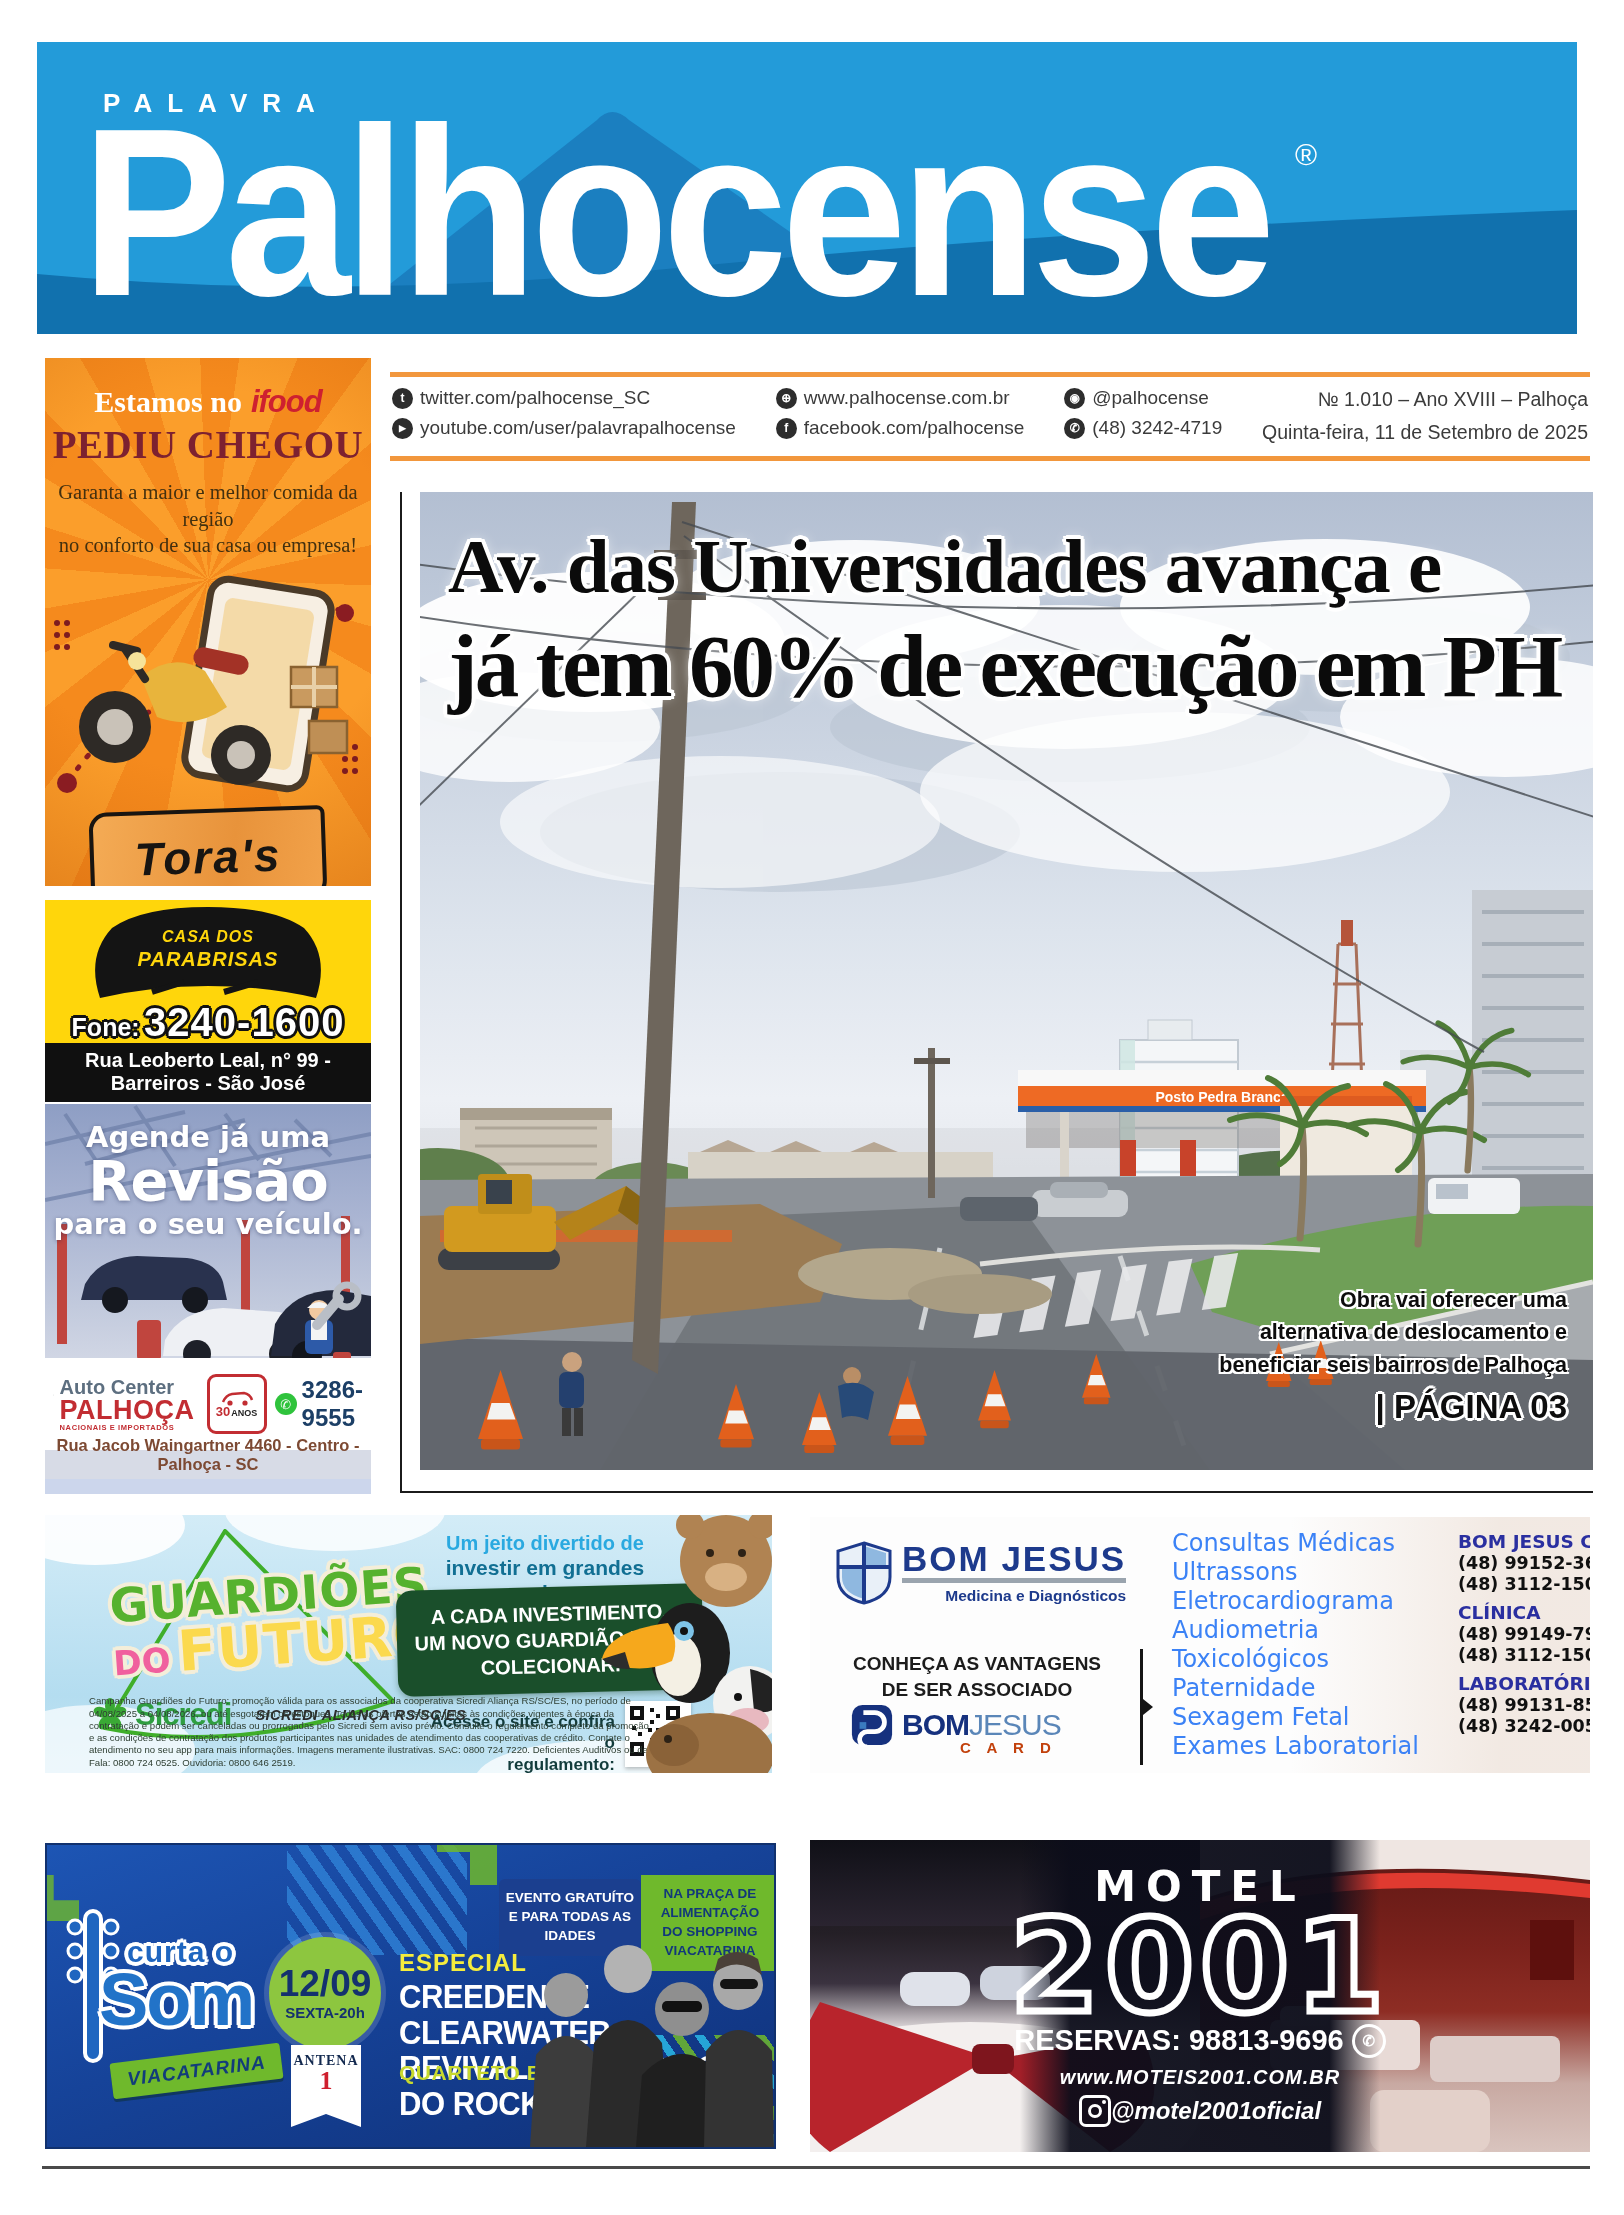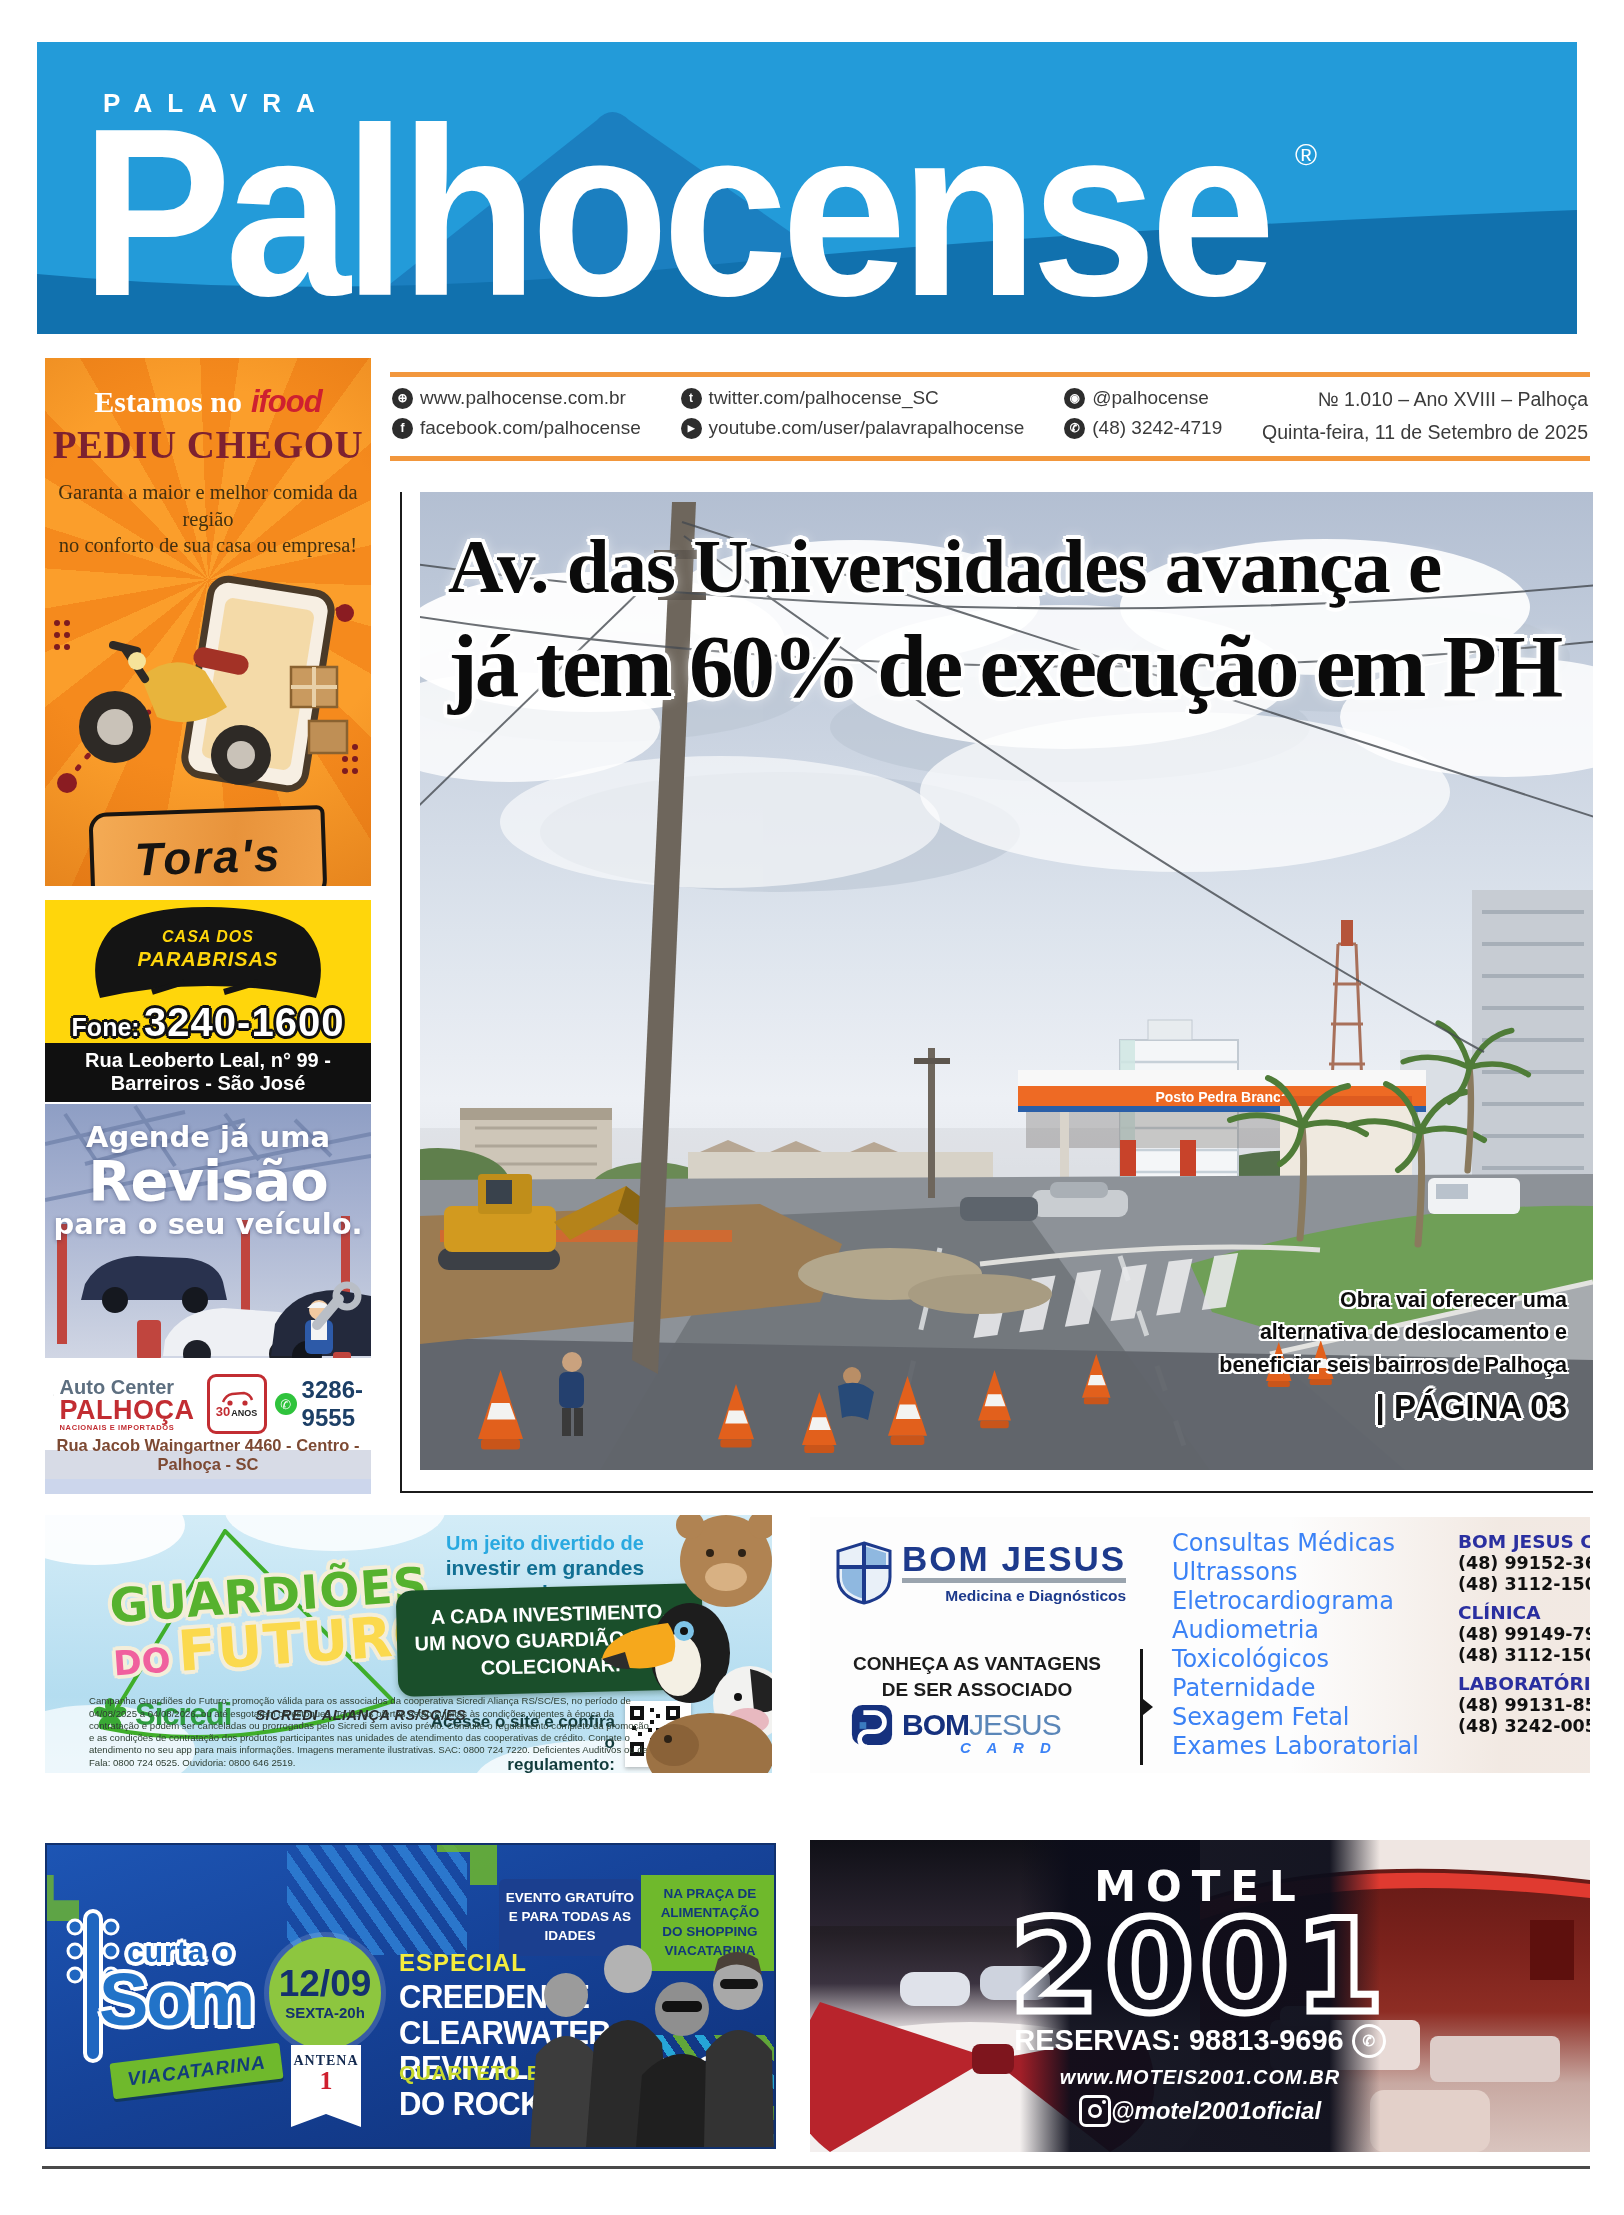--- a/index.html
+++ b/index.html
@@ -122,21 +122,21 @@
     background:linear-gradient(90deg,rgba(244,236,230,0),#efe4dc 70%);opacity:.8;}
   .bj-logo{position:absolute;left:26px;top:24px;display:flex;gap:10px;align-items:flex-start;}
   .bj-name{font-size:35px;font-weight:900;color:#1d3a8c;letter-spacing:2px;border-bottom:5px solid #9aa4ae;
     padding-bottom:2px;line-height:1;}
   .bj-sub{font-size:15.5px;font-weight:bold;color:#1d3a8c;text-align:right;margin-top:4px;}
   .bj-assoc{position:absolute;left:24px;top:134px;width:286px;text-align:center;font-size:19px;font-weight:bold;
     color:#1c1c1c;line-height:1.35;}
   .bj-card{position:absolute;left:40px;top:186px;display:flex;align-items:center;gap:8px;}
   .bj-cb{font-size:30px;font-weight:900;color:#16317e;letter-spacing:-1px;}
   .bj-cl{font-size:30px;font-weight:400;color:#5a86b8;letter-spacing:-1px;margin-left:-8px;}
-  .bj-cw{position:absolute;left:150px;top:222px;font-size:15px;font-weight:bold;color:#3b82f6;letter-spacing:6px;font-style:italic;}
+  .bj-cw{position:absolute;left:150px;top:222px;font-size:15px;font-weight:bold;color:#c2410c;letter-spacing:6px;}
   .bj-div{position:absolute;left:330px;top:132px;width:3px;height:116px;background:#151515;}
   .bj-arrow{position:absolute;left:333px;top:182px;width:0;height:0;border-left:10px solid #151515;
     border-top:8px solid transparent;border-bottom:8px solid transparent;}
   .bj-serv{position:absolute;left:362px;top:12px;list-style:none;margin:0;padding:0;
     font-size:24px;font-weight:500;color:#3b82f6;font-family:"DejaVu Sans",sans-serif;}
   .bj-serv li{line-height:29px;}
   .bj-cont{position:absolute;left:648px;top:14px;width:128px;font-family:"DejaVu Sans",sans-serif;}
   .bj-g{margin-bottom:7px;position:relative;}
   .bj-gt{font-size:18.5px;font-weight:900;color:#2a2fa0;line-height:22px;white-space:nowrap;}
   .bj-gp{font-size:17.5px;font-weight:bold;color:#101010;line-height:21px;white-space:nowrap;}
@@ -205,36 +205,36 @@
     <div class="abs mh-kicker">PALAVRA</div>
     <div class="abs mh-title">Palhocense</div>
     <div class="abs mh-reg">®</div>
   </div>
 
   <div class="abs infobar">
     <div class="rule"></div>
     <div class="ib-body">
       <div class="ib-col">
         <div class="ib-row">
+            <span class="ic ic-tw"></span>
+          <span>twitter.com/palhocense_SC</span>
+          </div>
+        <div class="ib-row">
+            <span class="ic ic-yt"></span>
+          <span>youtube.com/user/palavrapalhocense</span>
+          </div>
+      </div>
+      <div class="ib-col">
+        <div class="ib-row">
             <span class="ic ic-globe"></span>
           <span>www.palhocense.com.br</span>
           </div>
         <div class="ib-row">
             <span class="ic ic-fb"></span>
           <span>facebook.com/palhocense</span>
-          </div>
-      </div>
-      <div class="ib-col">
-        <div class="ib-row">
-            <span class="ic ic-tw"></span>
-          <span>twitter.com/palhocense_SC</span>
-          </div>
-        <div class="ib-row">
-            <span class="ic ic-yt"></span>
-          <span>youtube.com/user/palavrapalhocense</span>
           </div>
       </div>
       <div class="ib-col">
         <div class="ib-row">
             <span class="ic ic-ig"></span>
           <span>@palhocense</span>
           </div>
         <div class="ib-row">
             <span class="ic ic-ph"></span>
           <span>(48) 3242-4719</span>

